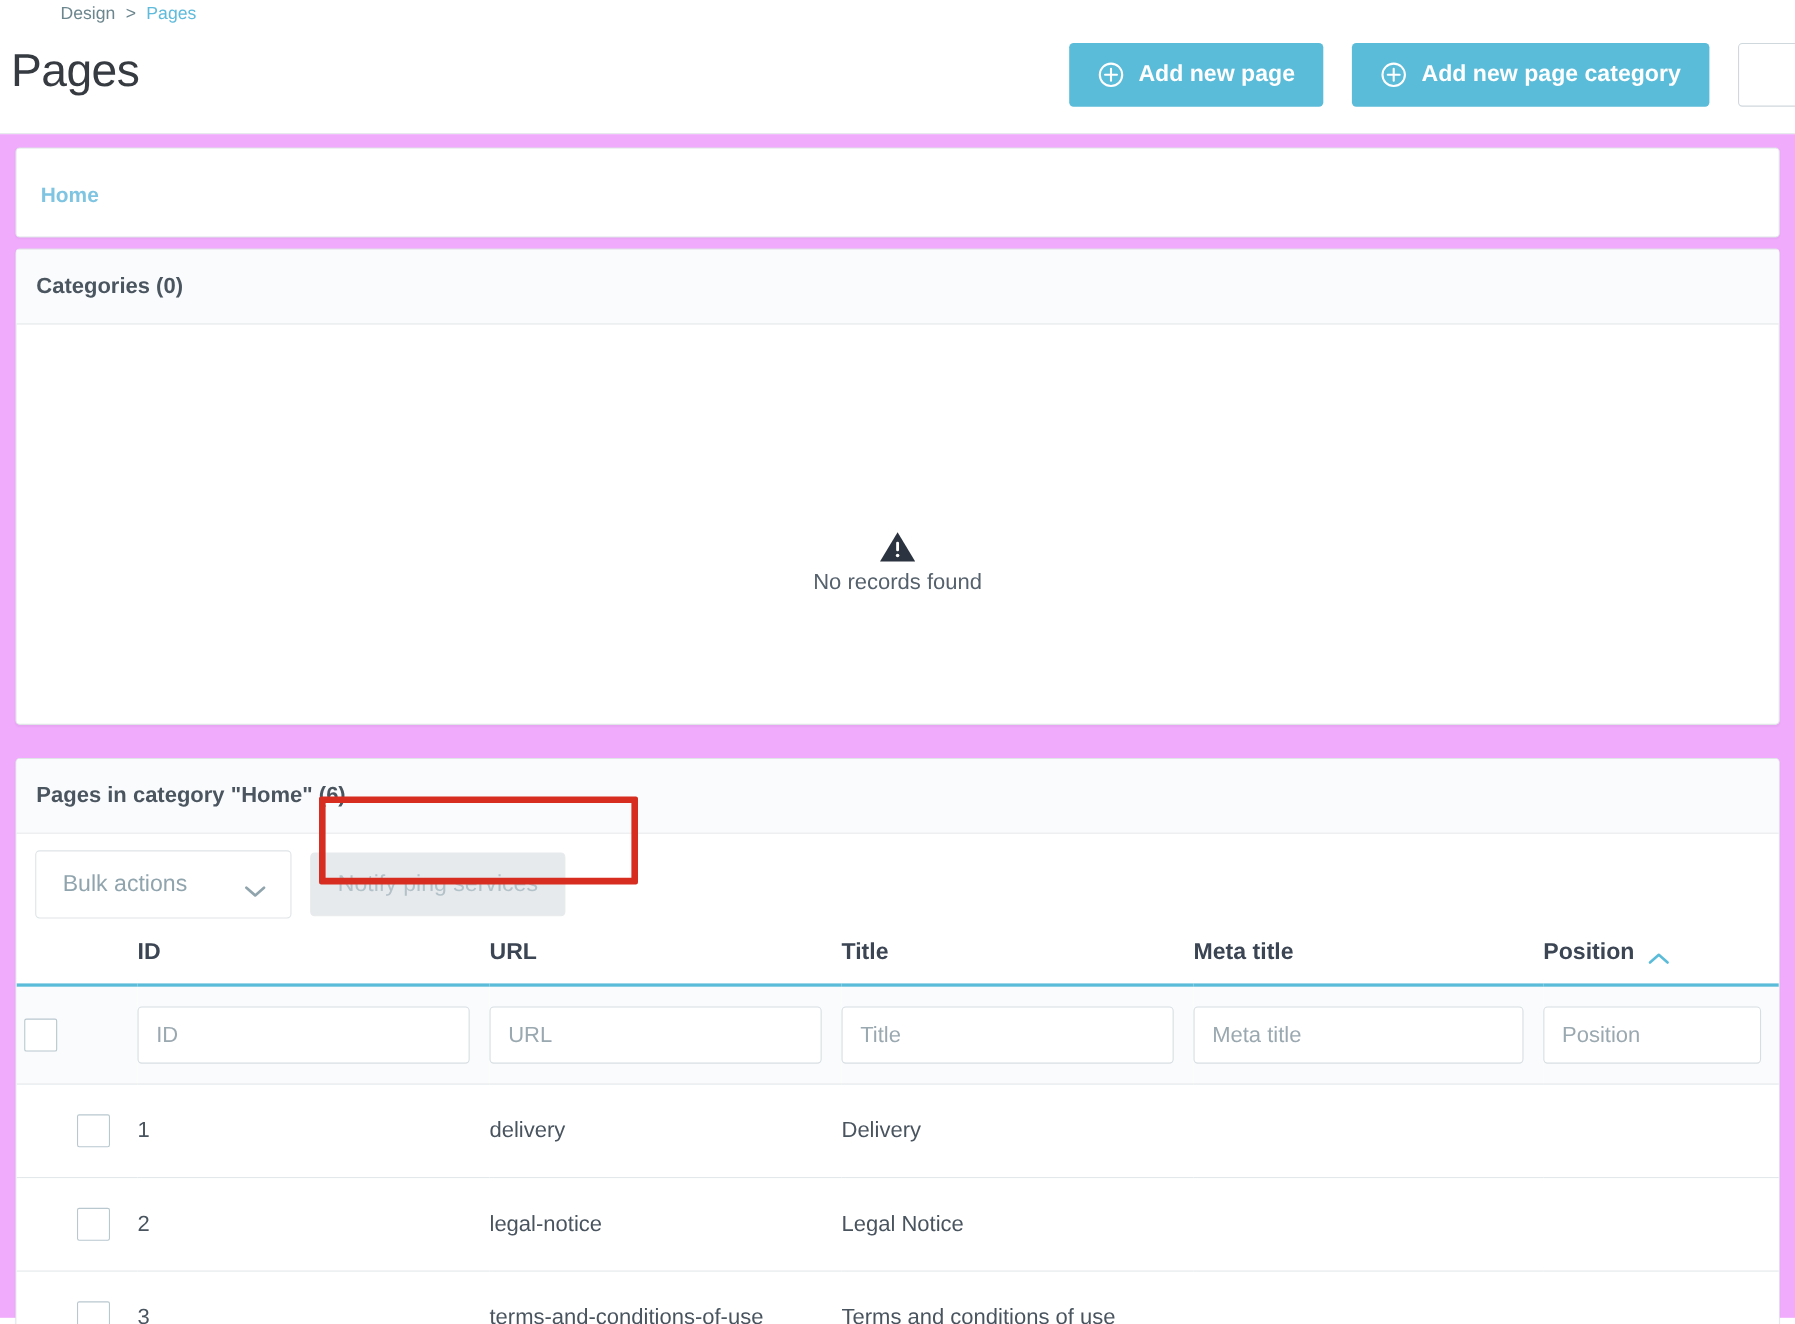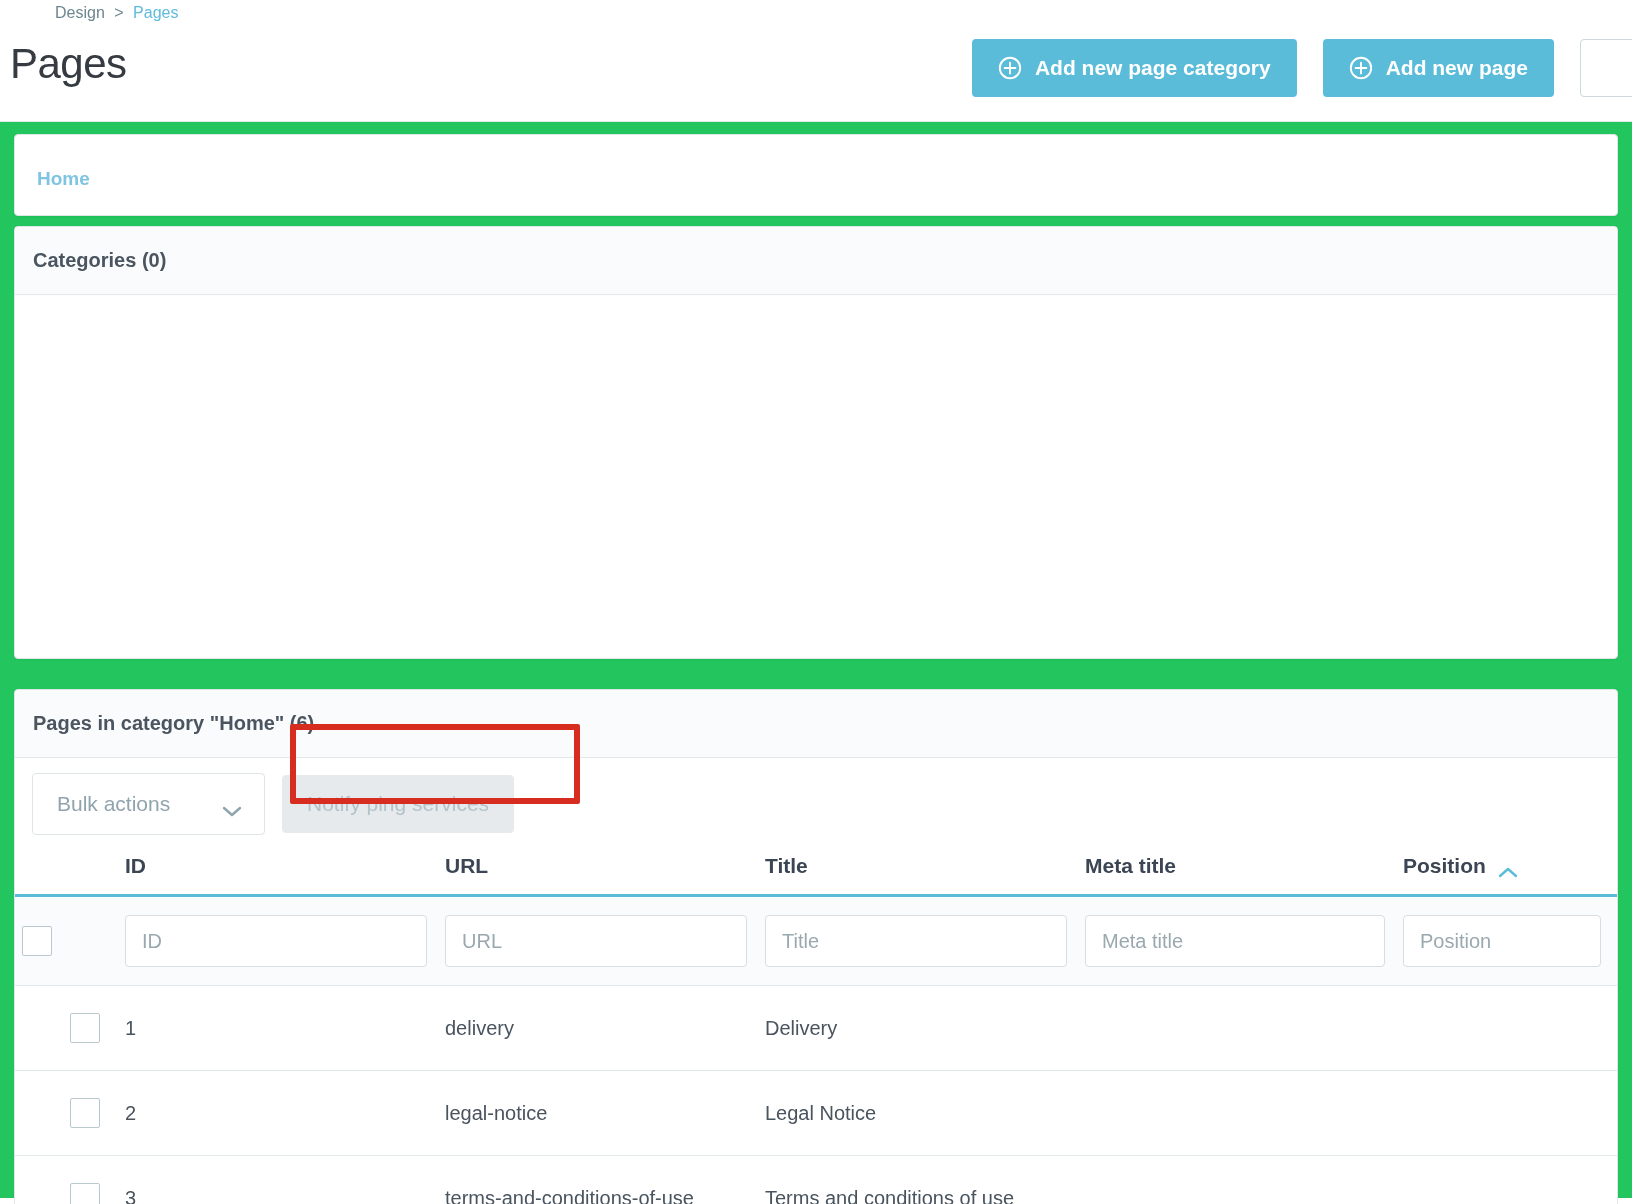--- a/index.html
+++ b/index.html
@@ -44,21 +44,21 @@
     border: 1px solid #cfd8dc; border-radius: 4px;
     height: 58px; width: 80px;
     cursor: pointer;
   }
   .icon-plus-circle { display: inline-block; width: 24px; height: 24px; flex: 0 0 24px; }
   .icon-plus-circle svg { display: block; }
 
   
   .body-area {
     position: absolute; left: 0; top: 122px; width: 1632px; height: 1076px;
-    background: #22c55e;
+    background: #f0abfc;
   }
 
   
   .card {
     background: #ffffff; border: 1px solid #e0e5e8; border-radius: 4px;
     box-shadow: 0 1px 2px rgba(0,0,0,0.04);
   }
   .home-card {
     position: absolute; left: 14px; top: 12px; width: 1604px; height: 82px;
     overflow: hidden;
@@ -169,56 +169,66 @@
 
     <div class="breadcrumb">
       <span class="crumb-static">Design</span>
       <span class="crumb-sep">&gt;</span>
       <a class="crumb-link" href="#">Pages</a>
     </div>
 
     <h1 class="page-title">Pages</h1>
 
     <div class="header-actions">
+
+      <button class="btn-primary">
+        <span class="icon-plus-circle">
+          <svg viewBox="0 0 24 24" width="24" height="24" aria-hidden="true">
+            <circle cx="12" cy="12" r="10.2" fill="none" stroke="#ffffff" stroke-width="1.9"></circle>
+            <line x1="12" y1="6.6" x2="12" y2="17.4" stroke="#ffffff" stroke-width="1.9" stroke-linecap="round"></line>
+            <line x1="6.6" y1="12" x2="17.4" y2="12" stroke="#ffffff" stroke-width="1.9" stroke-linecap="round"></line>
+          </svg>
+        </span>
+        <span>Add new page</span>
+      </button>
 
       <button class="btn-primary">
         <span class="icon-plus-circle">
           <svg viewBox="0 0 24 24" width="24" height="24" aria-hidden="true">
             <circle cx="12" cy="12" r="10.2" fill="none" stroke="#ffffff" stroke-width="1.9"></circle>
             <line x1="12" y1="6.6" x2="12" y2="17.4" stroke="#ffffff" stroke-width="1.9" stroke-linecap="round"></line>
             <line x1="6.6" y1="12" x2="17.4" y2="12" stroke="#ffffff" stroke-width="1.9" stroke-linecap="round"></line>
           </svg>
         </span>
         <span>Add new page category</span>
       </button>
 
-      <button class="btn-primary">
-        <span class="icon-plus-circle">
-          <svg viewBox="0 0 24 24" width="24" height="24" aria-hidden="true">
-            <circle cx="12" cy="12" r="10.2" fill="none" stroke="#ffffff" stroke-width="1.9"></circle>
-            <line x1="12" y1="6.6" x2="12" y2="17.4" stroke="#ffffff" stroke-width="1.9" stroke-linecap="round"></line>
-            <line x1="6.6" y1="12" x2="17.4" y2="12" stroke="#ffffff" stroke-width="1.9" stroke-linecap="round"></line>
-          </svg>
-        </span>
-        <span>Add new page</span>
-      </button>
-
       <button class="btn-outline"></button>
     </div>
   </div>
 
   <div class="body-area">
 
     <div class="card home-card">
       <a class="home-link" href="#">Home</a>
     </div>
 
     <div class="card categories-card">
       <div class="card-header">
         <span class="card-header-title">Categories (0)</span>
+      </div>
+      <div class="empty-state">
+        <span class="warn-icon">
+          <svg viewBox="0 0 34 30" width="34" height="30" aria-hidden="true">
+            <path d="M17 1.8 L33 28.4 L1 28.4 Z" fill="#2c3340"></path>
+            <rect x="15.7" y="10.5" width="2.6" height="8.6" rx="1.2" fill="#ffffff"></rect>
+            <circle cx="17" cy="23" r="1.6" fill="#ffffff"></circle>
+          </svg>
+        </span>
+        <span class="empty-text">No records found</span>
       </div>
     </div>
 
     <div class="card pages-card">
 
       <div class="card-header">
         <span class="card-header-title">Pages in category "Home" (6)</span>
       </div>
 
       <div class="toolbar">

